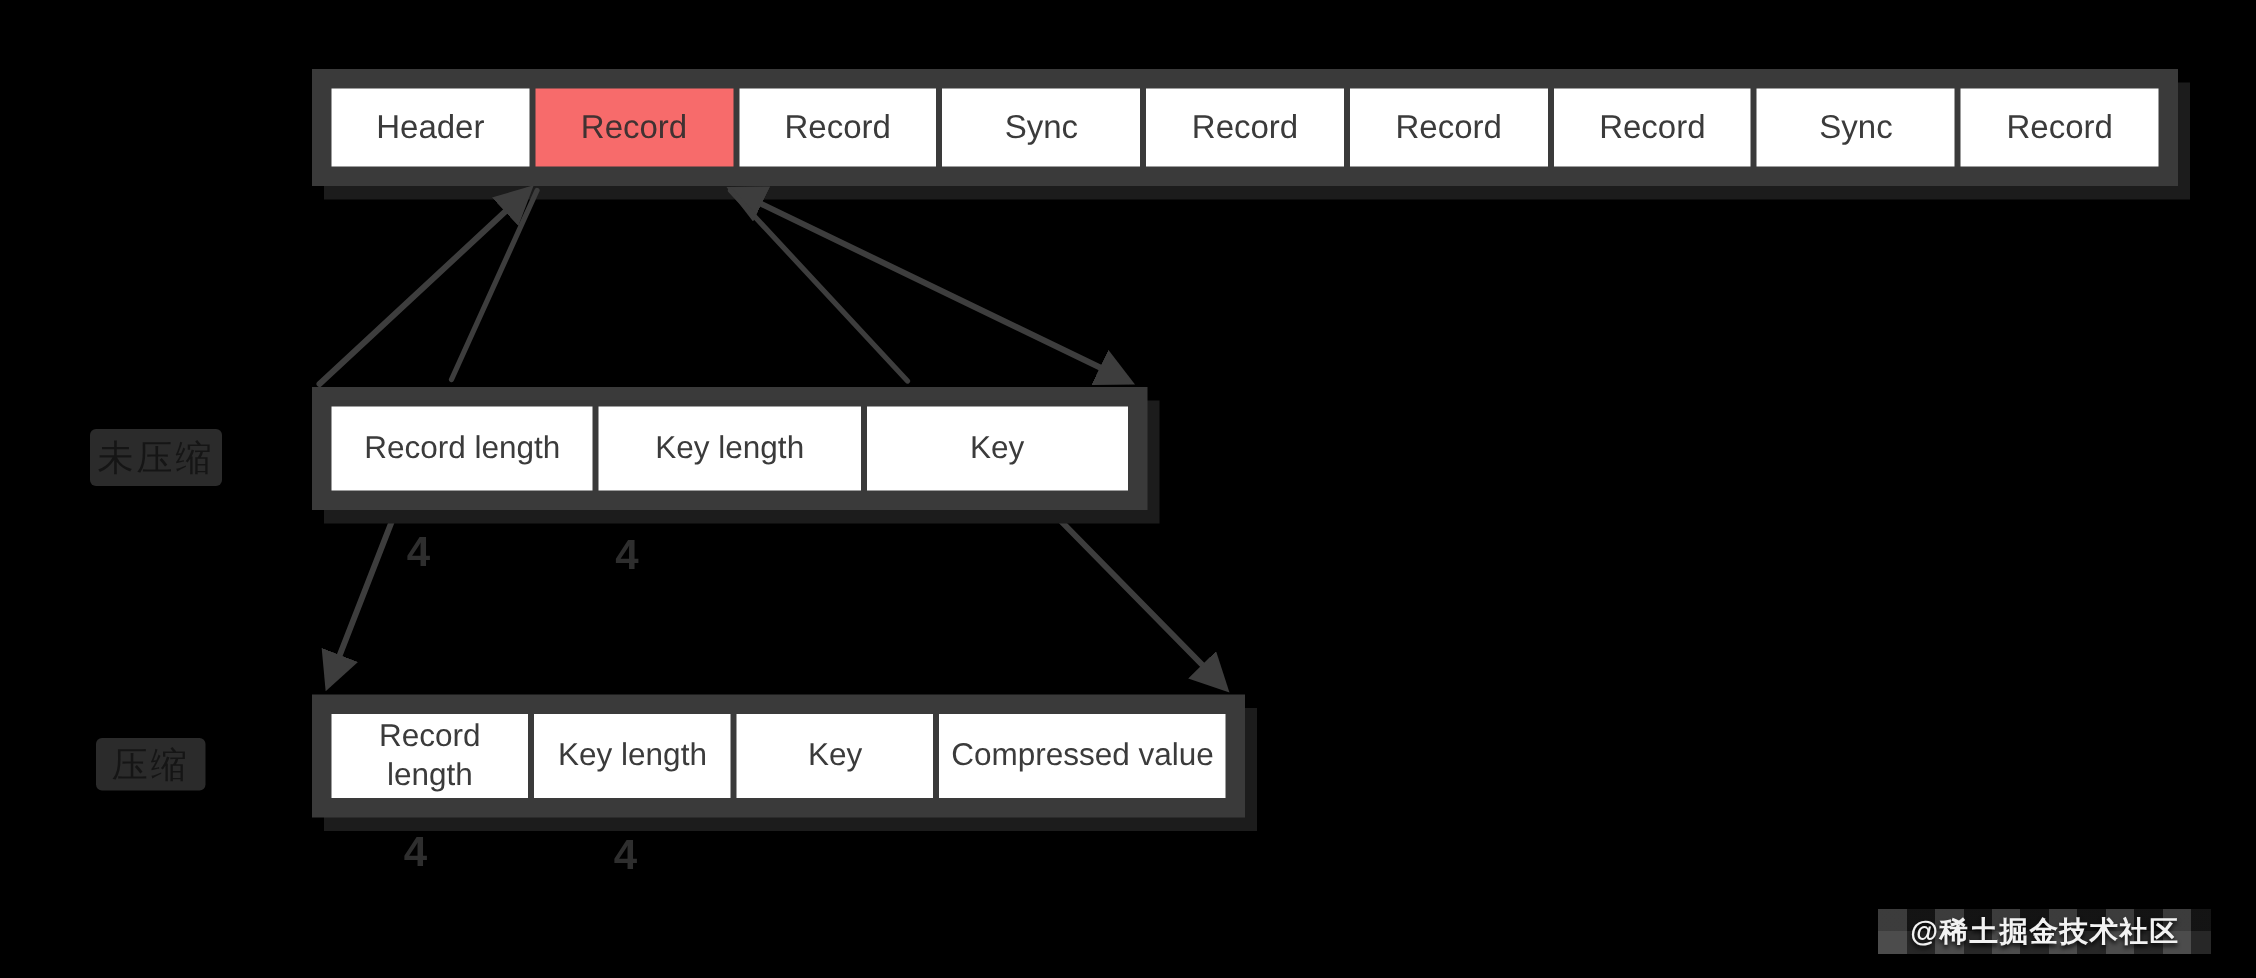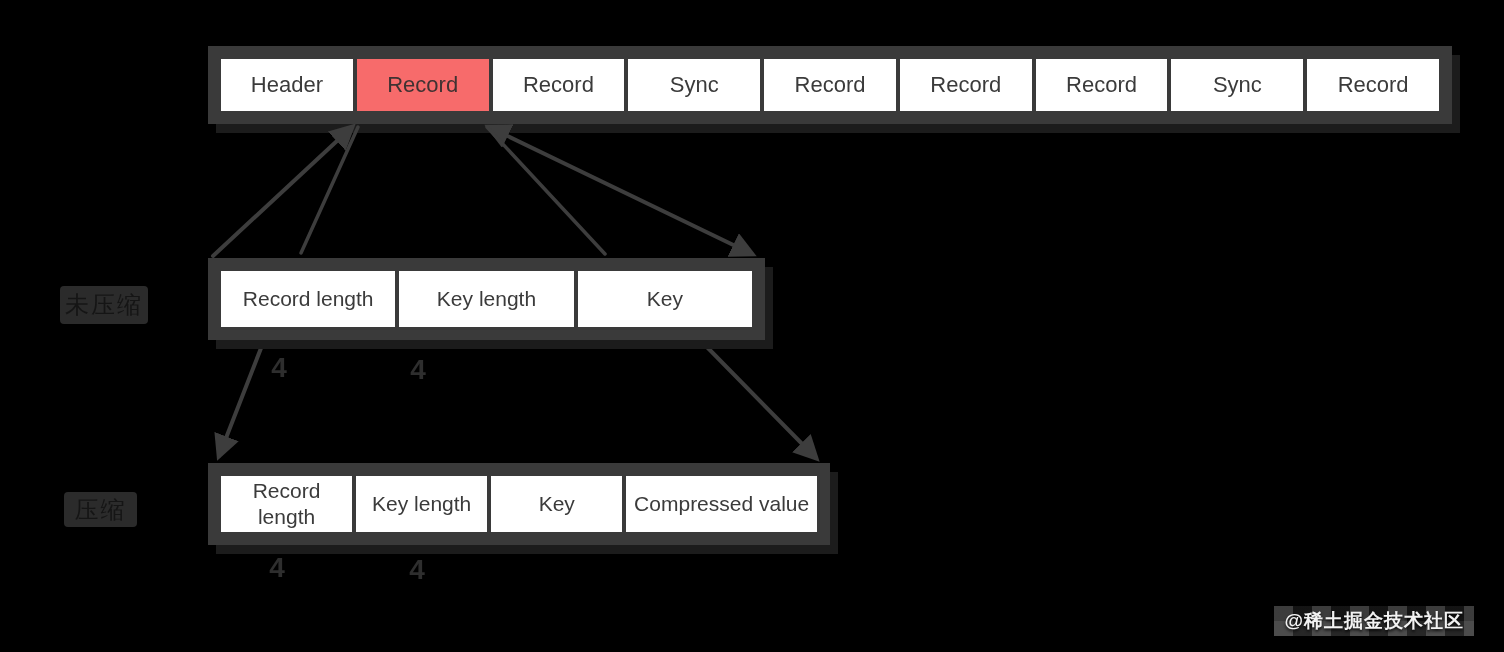--- a/index.html
+++ b/index.html
@@ -39,21 +39,21 @@
     color:#2e2e2e;font-size:28px;font-weight:bold;
   }
   .bm-1{left:265px;top:352px;}
   .bm-2{left:404px;top:354px;}
   .bm-3{left:263px;top:552px;}
   .bm-4{left:403px;top:554px;}
   
   .connectors{position:absolute;left:0;top:0;width:1504px;height:652px;pointer-events:none;}
   
   .watermark{
-    position:absolute;right:30px;bottom:16px;height:30px;padding:0 10px;
+    position:absolute;right:30px;bottom:16px;height:30px;padding:0 21px;
     display:flex;align-items:center;
     color:#f2f2f2;font-size:19px;font-weight:bold;letter-spacing:1px;
     background-image:
       repeating-linear-gradient(90deg, rgba(255,255,255,0.22) 0 19px, rgba(255,255,255,0.06) 19px 38px),
       repeating-linear-gradient(0deg, rgba(255,255,255,0.10) 0 15px, rgba(255,255,255,0.02) 15px 30px);
     text-shadow:0 2px 3px rgba(0,0,0,0.9);
   }
 </style>
 </head>
 <body>

